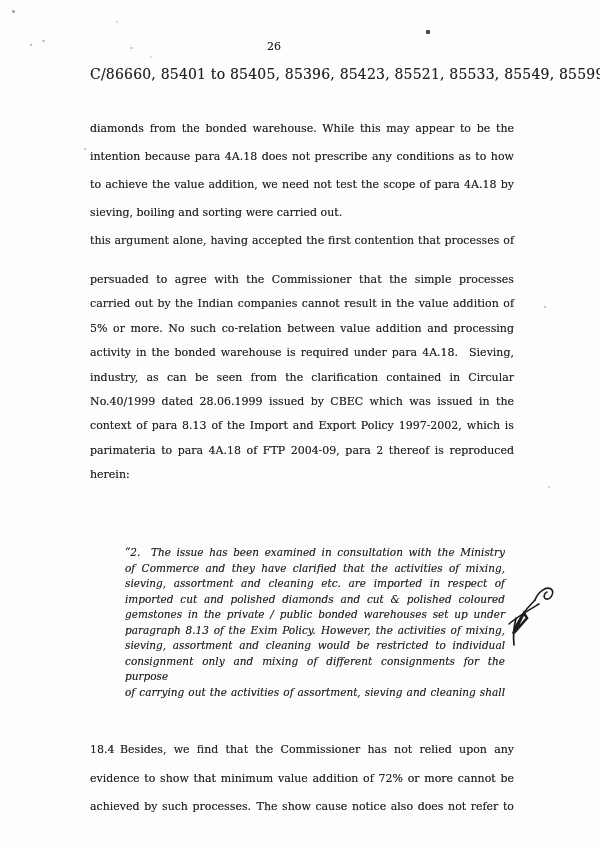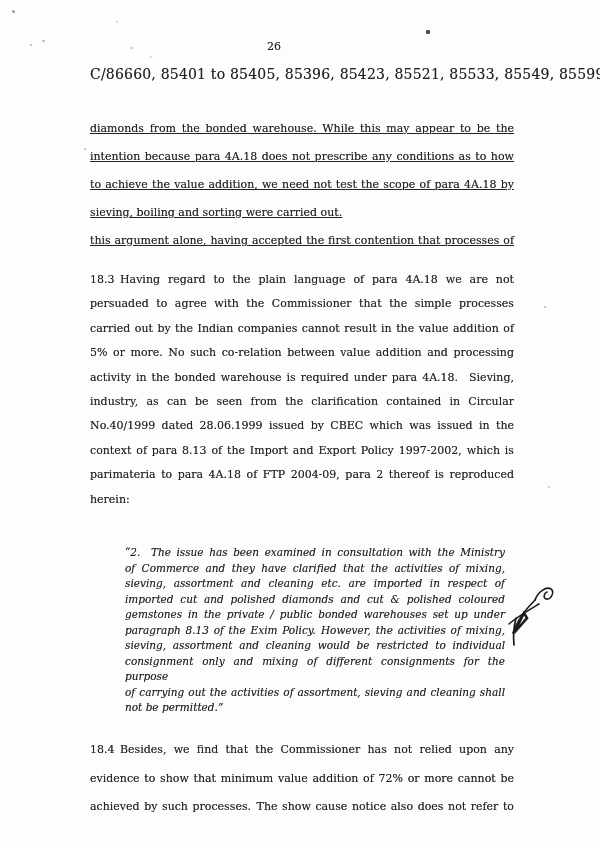--- a/index.html
+++ b/index.html
@@ -23,21 +23,21 @@
     position: absolute;
     top: 66px; left: 90px; width: 460px;
     font-size: 14px;
     letter-spacing: 0.2px;
     white-space: nowrap;
   }
   .para { position: absolute; left: 90px; width: 424px; font-size: 11px; }
   .tline { text-align: justify; text-align-last: justify; }
   .para .tline.last { text-align-last: left; }
   .para.justify-all .tline.last { text-align-last: justify; }
-  .p1   { top: 115px; line-height: 28px; text-decoration: underline; }
+  .p1   { top: 115px; line-height: 28px; }
   .p183 { top: 268px; line-height: 24.4px; }
   .quote {
     top: 545px; left: 125px; width: 380px;
     font-size: 10.5px; font-style: italic; line-height: 15.5px;
   }
   .p184 { top: 736px; line-height: 28.5px; }
   .signature { position: absolute; left: 505px; top: 580px; }
   .speck { position: absolute; border-radius: 50%; }
 </style>
 </head>
@@ -51,21 +51,20 @@
 
   <div class="para p1">
       <div class="tline">diamonds from the bonded warehouse. While this may appear to be the</div>
       <div class="tline">intention because para 4A.18 does not prescribe any conditions as to how</div>
       <div class="tline">to achieve the value addition, we need not test the scope of para 4A.18 by</div>
       <div class="tline last">sieving, boiling and sorting were carried out.</div>
       <div class="tline">this argument alone, having accepted the first contention that processes of</div>
     </div>
 
   <div class="para p183">
-      <div class="tline">18.3 Having regard to the plain language of para 4A.18 we are not</div>
       <div class="tline">persuaded to agree with the Commissioner that the simple processes</div>
       <div class="tline">carried out by the Indian companies cannot result in the value addition of</div>
       <div class="tline">5% or more. No such co-relation between value addition and processing</div>
       <div class="tline">activity in the bonded warehouse is required under para 4A.18. Sieving,</div>
       <div class="tline">industry, as can be seen from the clarification contained in Circular</div>
       <div class="tline">No.40/1999 dated 28.06.1999 issued by CBEC which was issued in the</div>
       <div class="tline">context of para 8.13 of the Import and Export Policy 1997-2002, which is</div>
       <div class="tline">parimateria to para 4A.18 of FTP 2004-09, para 2 thereof is reproduced</div>
       <div class="tline last">herein:</div>
     </div>
@@ -73,21 +72,20 @@
   <div class="para quote">
       <div class="tline">“2. The issue has been examined in consultation with the Ministry</div>
       <div class="tline">of Commerce and they have clarified that the activities of mixing,</div>
       <div class="tline">sieving, assortment and cleaning etc. are imported in respect of</div>
       <div class="tline">imported cut and polished diamonds and cut &amp; polished coloured</div>
       <div class="tline">gemstones in the private / public bonded warehouses set up under</div>
       <div class="tline">paragraph 8.13 of the Exim Policy. However, the activities of mixing,</div>
       <div class="tline">sieving, assortment and cleaning would be restricted to individual</div>
       <div class="tline">consignment only and mixing of different consignments for the purpose</div>
       <div class="tline">of carrying out the activities of assortment, sieving and cleaning shall</div>
-      <div class="tline last">not be permitted.”</div>
     </div>
 
   <div class="para p184 justify-all">
       <div class="tline">18.4 Besides, we find that the Commissioner has not relied upon any</div>
       <div class="tline">evidence to show that minimum value addition of 72% or more cannot be</div>
       <div class="tline last">achieved by such processes. The show cause notice also does not refer to</div>
     </div>
 
   <svg class="signature" width="55" height="68" viewBox="0 0 55 68" aria-hidden="true">
     <g fill="none" stroke="#1c1c1c" stroke-linecap="round">

